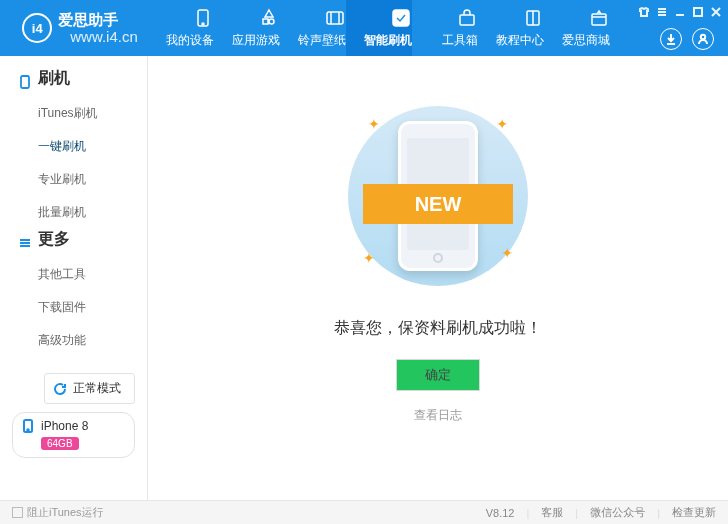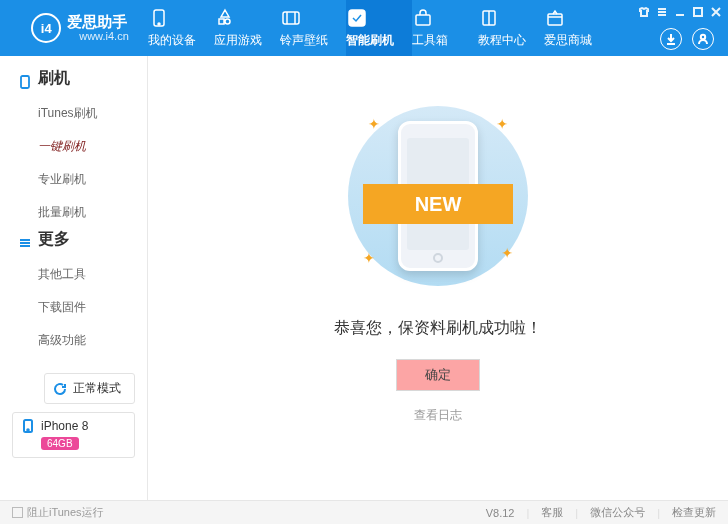--- a/index.html
+++ b/index.html
@@ -1,61 +1,61 @@
 <!DOCTYPE html>
 <html><head>
 <meta charset="utf-8">
 <style>
 *{margin:0;padding:0;box-sizing:border-box;font-family:"Microsoft YaHei",Arial,sans-serif;}
 body{width:728px;height:524px;overflow:hidden;background:#fff;}
 .titlebar{height:56px;background:#1b8fe6;display:flex;align-items:center;color:#fff;position:relative;}
 .logo-wrap{display:flex;align-items:center;width:148px;padding-left:12px;justify-content:center;}
 .logo-circle{width:30px;height:30px;border:2px solid #fff;border-radius:50%;display:flex;align-items:center;justify-content:center;font-size:13px;font-weight:bold;margin-right:6px;}
 .logo-text{font-size:15px;font-weight:bold;line-height:1;}
-.logo-sub{font-size:11px;opacity:.85;line-height:1;margin-top:2px;padding-left:12px;}
+.logo-sub{font-size:15px;opacity:.85;line-height:1;margin-top:2px;padding-left:12px;}
 .nav{display:flex;height:100%;}
-.nav-item{width:66px;display:flex;flex-direction:column;align-items:flex-start;justify-content:center;cursor:pointer;font-size:12px;}
+.nav-item{width:66px;display:flex;flex-direction:column;align-items:flex-end;justify-content:center;cursor:pointer;font-size:12px;}
 .nav-item.active{background:#0d7cd8;font-weight:bold;}
 .nav-icon{width:22px;height:22px;margin-bottom:3px;display:flex;align-items:center;justify-content:center;}
 .nav-icon svg{width:20px;height:20px;stroke:#fff;fill:none;stroke-width:1.5;}
 .win-controls{position:absolute;right:6px;top:4px;display:flex;gap:6px;align-items:center;}
 .win-btn{width:12px;height:12px;cursor:pointer;opacity:.9;}
 .win-btn svg{width:100%;height:100%;stroke:#fff;stroke-width:2;fill:none;}
 .right-icons{position:absolute;right:14px;bottom:6px;display:flex;gap:10px;}
 .ricon{width:22px;height:22px;border:1.5px solid #fff;border-radius:50%;display:flex;align-items:center;justify-content:center;cursor:pointer;}
 .ricon svg{width:12px;height:12px;stroke:#fff;fill:none;stroke-width:2;}
 .body{display:flex;height:calc(100% - 56px - 24px);}
 .sidebar{width:148px;border-right:1px solid #e8e8e8;padding:12px 0;position:relative;}
 .side-group{padding:0 18px;}
 .side-title{display:flex;align-items:flex-end;font-size:16px;color:#333;font-weight:bold;margin-bottom:8px;}
 .side-title svg{width:14px;height:14px;margin-right:6px;stroke:#1b8fe6;fill:none;stroke-width:1.8;}
 .side-item{font-size:12px;color:#666;padding:8px 0 8px 20px;cursor:pointer;}
-.side-item.active{color:#7f1d1d;font-style:italic;}
+.side-item.active{color:#0c4a6e;}
 .side-bottom{position:absolute;bottom:42px;left:0;right:0;padding:0 12px;}
 .mode-box{border:1px solid #e2e2e2;border-radius:3px;padding:6px 8px;display:flex;align-items:center;font-size:12px;color:#333;margin-bottom:8px;margin-left:32px;}
 .mode-box svg{width:14px;height:14px;margin-right:6px;stroke:#1b8fe6;fill:none;stroke-width:2;}
-.dev-box{border:1px solid #e2e2e2;border-radius:3px;padding:6px 8px;}
+.dev-box{border:1px solid #e2e2e2;border-radius:13px;padding:6px 8px;}
 .dev-row{display:flex;align-items:center;font-size:12px;color:#333;}
 .dev-row svg{width:14px;height:14px;margin-right:6px;stroke:#1b8fe6;fill:none;stroke-width:2;}
 .badge{display:inline-block;background:#ec4899;color:#fff;font-size:10px;padding:1px 6px;border-radius:3px;margin-top:4px;margin-left:20px;}
 .checks{position:absolute;bottom:0;left:6px;right:6px;border:2px solid #e74c3c;padding:6px 4px;display:flex;gap:10px;}
 .chk{display:flex;align-items:center;font-size:11px;color:#999;cursor:pointer;}
 .chk-box{width:11px;height:11px;border:1px solid #bbb;margin-right:4px;}
 .content{flex:1;display:flex;flex-direction:column;align-items:center;position:relative;}
 .illus{width:200px;height:200px;margin-top:40px;position:relative;}
 .bg-circle{position:absolute;inset:0;margin:auto;width:180px;height:180px;border-radius:50%;background:linear-gradient(180deg,#d4e9f7 0%,#b3dcf3 100%);}
 .phone{position:absolute;left:50%;top:50%;transform:translate(-50%,-50%);width:80px;height:150px;background:#f0f3f8;border:3px solid #fff;border-radius:12px;box-shadow:0 4px 10px rgba(0,0,0,.15);}
 .phone-screen{position:absolute;top:14px;left:6px;right:6px;bottom:18px;background:#e6ecf2;border-radius:3px;}
 .phone-btn{position:absolute;bottom:5px;left:50%;transform:translateX(-50%);width:10px;height:10px;border:2px solid #cfd6de;border-radius:50%;}
 .ribbon{position:absolute;left:50%;top:54%;transform:translate(-50%,-50%);width:150px;}
 .ribbon-body{background:#f5a623;height:40px;display:flex;align-items:center;justify-content:center;color:#fff;font-weight:bold;font-size:20px;position:relative;clip-path:polygon(0 0,100% 0,100% 100%,0 100%);}
 .spark{position:absolute;font-size:14px;color:#f5a623;}
 .s1{left:30px;top:20px;}.s2{right:30px;top:20px;}.s3{left:25px;bottom:30px;}.s4{right:25px;bottom:35px;}
 .msg{font-size:16px;color:#333;margin-top:22px;}
-.ok-btn{margin-top:20px;border:1px solid #d8d8d8;background:#fca5a5;padding:6px 28px;font-size:13px;color:#444;cursor:pointer;}
+.ok-btn{margin-top:20px;border:1px solid #d8d8d8;background:#22c55e;padding:6px 28px;font-size:13px;color:#444;cursor:pointer;}
 .log-link{margin-top:16px;font-size:12px;color:#999;cursor:pointer;}
 .statusbar{height:24px;background:#f5f5f5;border-top:1px solid #e6e6e6;display:flex;align-items:center;font-size:11px;color:#888;padding:0 12px;justify-content:space-between;}
 .status-left{display:flex;align-items:center;}
 .status-right{display:flex;align-items:center;gap:12px;}
 .sep{color:#ddd;}
 </style>
 </head>
 <body>
 
 <div class="titlebar">

